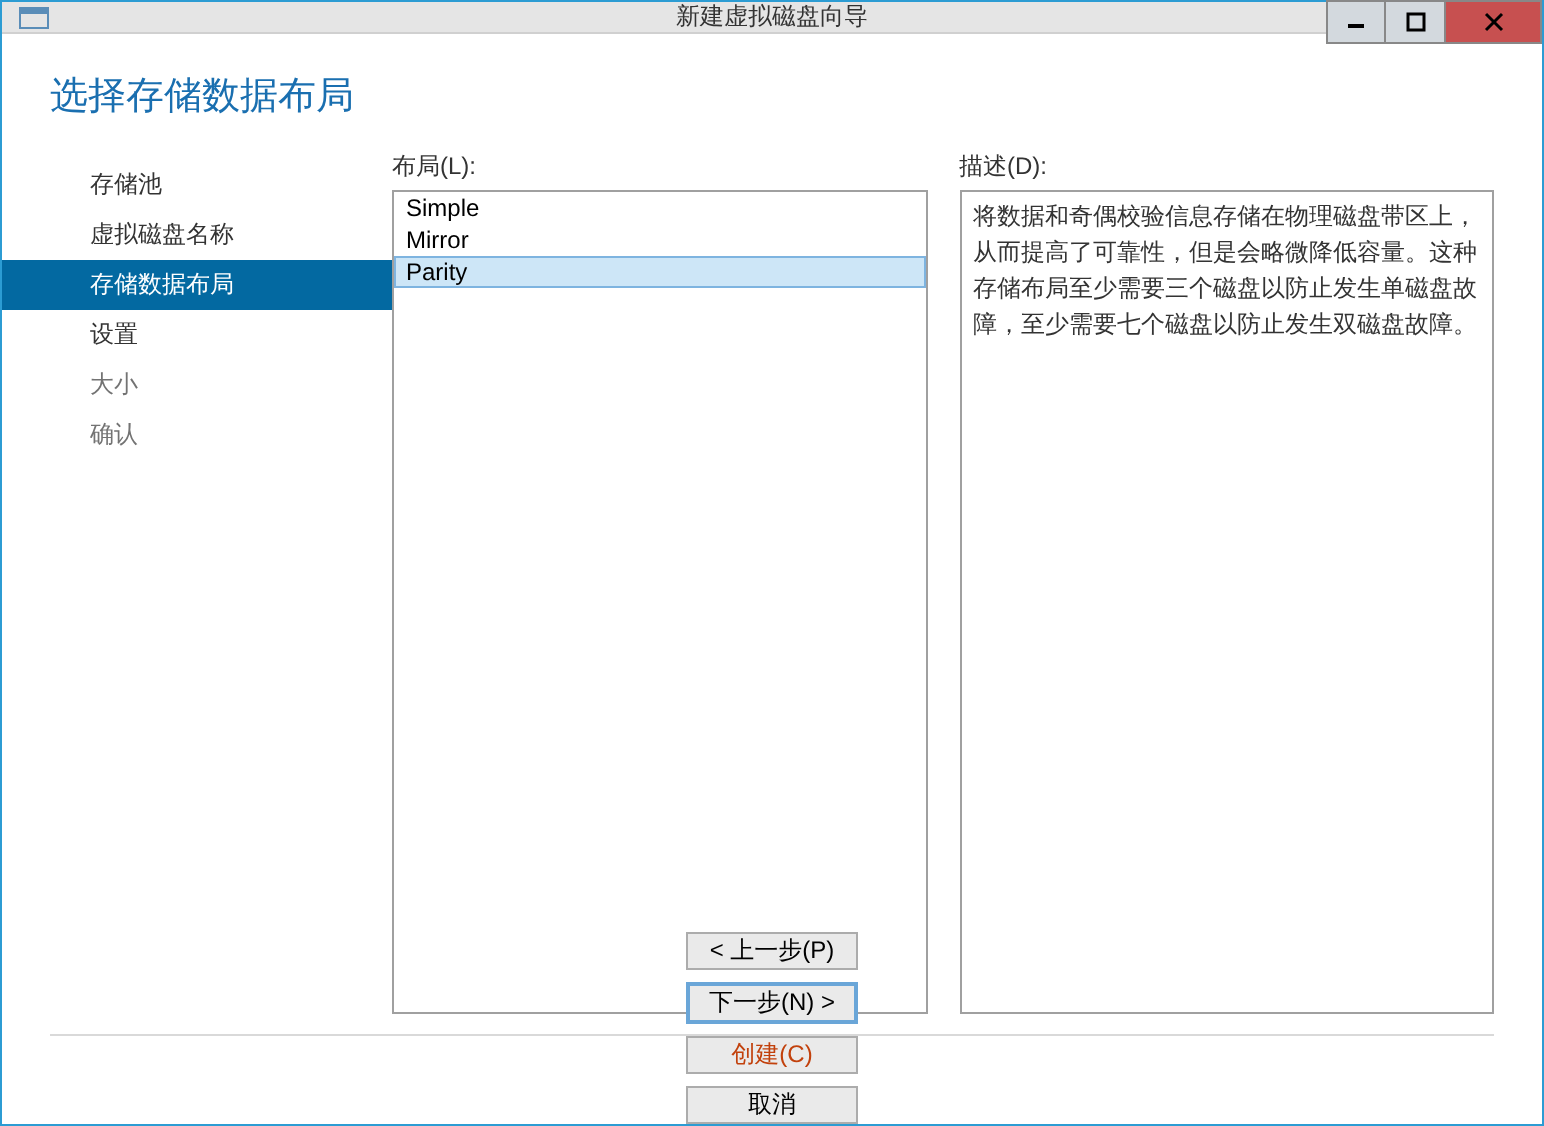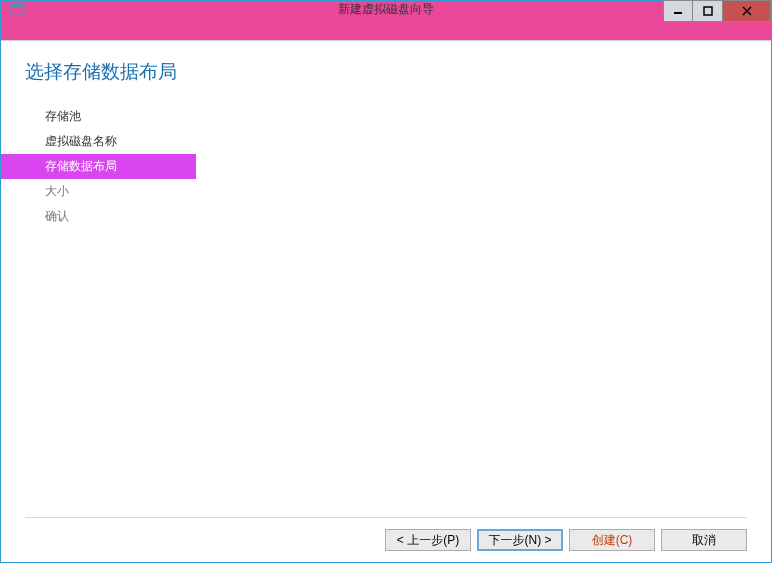--- a/index.html
+++ b/index.html
@@ -1,41 +1,41 @@
 <!DOCTYPE html>
 <html><head>
 <meta charset="utf-8">
 <style>
 * { box-sizing: border-box; margin: 0; padding: 0; }
 body { font-family: "Microsoft YaHei", "Segoe UI", sans-serif; font-size: 12px; background: #fff; width: 772px; height: 563px; overflow: hidden; }
 .window { width: 772px; height: 563px; border: 1px solid #2c9cd3; background: #fff; display: flex; flex-direction: column; }
-.titlebar { height: 40px; background: #ec4899; border-bottom: 1px solid #d0d0d0; display: flex; position: relative; }
+.titlebar { height: 16px; background: #e5e5e5; border-bottom: 1px solid #d0d0d0; display: flex; align-items: center; position: relative; }
 .title-icon { width: 16px; height: 16px; margin-left: 8px; }
 .title-text { position: absolute; left: 50%; transform: translateX(-50%); color: #333; font-size: 12px; }
 .win-controls { margin-left: auto; display: flex; height: 100%; }
 .win-btn { width: 30px; height: 22px; display: flex; align-items: center; justify-content: center; border: 1px solid #888; margin-top: -1px; font-family: "Segoe UI Symbol", sans-serif; font-size: 10px; cursor: default; }
 .win-btn.min { background: #d3d9de; }
 .win-btn.max { background: #d3d9de; border-left: none; }
 .win-btn.close { background: #c75050; border-left: none; color: #000; font-weight: bold; width: 48px; }
 .content { flex: 1; display: flex; flex-direction: column; padding: 0; justify-content: space-between; }
 .header-area { padding: 18px 24px 14px 24px; }
 .page-heading { font-size: 19px; color: #1a6fb0; font-weight: normal; }
 .body-area { flex: 1; display: flex; padding: 0 24px 10px 0; }
 .nav { width: 195px; padding-top: 5px; }
 .nav-item { padding: 4px 10px 4px 44px; color: #333; font-size: 12px; cursor: default; }
-.nav-item.active { background: #d946ef; color: #fff; }
+.nav-item.active { background: #0369a1; color: #fff; }
 .nav-item.disabled { color: #737373; }
 .main { flex: 1; display: flex; gap: 16px; }
 .col { flex: 1; display: flex; flex-direction: column; }
 .col-label { font-size: 12px; color: #333; margin-bottom: 3px; }
 .listbox { flex: 1; border: 1px solid #a0a0a0; background: #fff; overflow: auto; }
 .list-item { padding: 1px 6px; font-size: 12px; cursor: default; }
 .list-item.selected { background: #cde6f7; border: 1px solid #7eb4e0; padding: 0 5px; }
 .desc-box { flex: 1; border: 1px solid #a0a0a0; background: #fff; padding: 3px 6px; font-size: 12px; line-height: 1.5; color: #333; }
-.footer { height: 44px; display: flex; align-items: center; justify-content: flex-end; padding: 0 24px; gap: 6px; border-top: 0; }
+.footer { height: 44px; display: flex; align-items: center; justify-content: flex-end; padding: 0 24px; gap: 6px; border-top: 0; flex-direction: column; }
 .btn { min-width: 86px; height: 22px; border: 1px solid #acacac; background: #eaeaea; font-size: 12px; padding: 0 10px; cursor: default; }
 .btn.default { border: 2px solid #6aa6d8; padding: 0 9px; }
 .btn:disabled { color: #c2410c; }
 .divider-line { height: 1px; background: #d9d9d9; margin: 0 24px 0 24px; }
 </style>
 </head>
 <body>
 
 <div class="window">
   <div class="titlebar">
@@ -67,25 +67,38 @@
   <div class="content">
     <div class="header-area">
       <h1 class="page-heading">选择存储数据布局</h1>
     </div>
 
     <div class="body-area">
       <div class="nav">
         <div class="nav-item">存储池</div>
         <div class="nav-item">虚拟磁盘名称</div>
         <div class="nav-item active">存储数据布局</div>
+        <div class="nav-item">设置</div>
         <div class="nav-item disabled">大小</div>
         <div class="nav-item disabled">确认</div>
       </div>
 
       <div class="main">
+        <div class="col">
+          <div class="col-label">布局(L):</div>
+          <div class="listbox">
+            <div class="list-item">Simple</div>
+            <div class="list-item">Mirror</div>
+            <div class="list-item selected">Parity</div>
+          </div>
+        </div>
+        <div class="col">
+          <div class="col-label">描述(D):</div>
+          <div class="desc-box">将数据和奇偶校验信息存储在物理磁盘带区上，从而提高了可靠性，但是会略微降低容量。这种存储布局至少需要三个磁盘以防止发生单磁盘故障，至少需要七个磁盘以防止发生双磁盘故障。</div>
+        </div>
       </div>
     </div>
 
     <div class="divider-line"></div>
     <div class="footer">
       <button class="btn">&lt; 上一步(P)</button>
       <button class="btn default">下一步(N) &gt;</button>
       <button class="btn" disabled="">创建(C)</button>
       <button class="btn">取消</button>
     </div>

